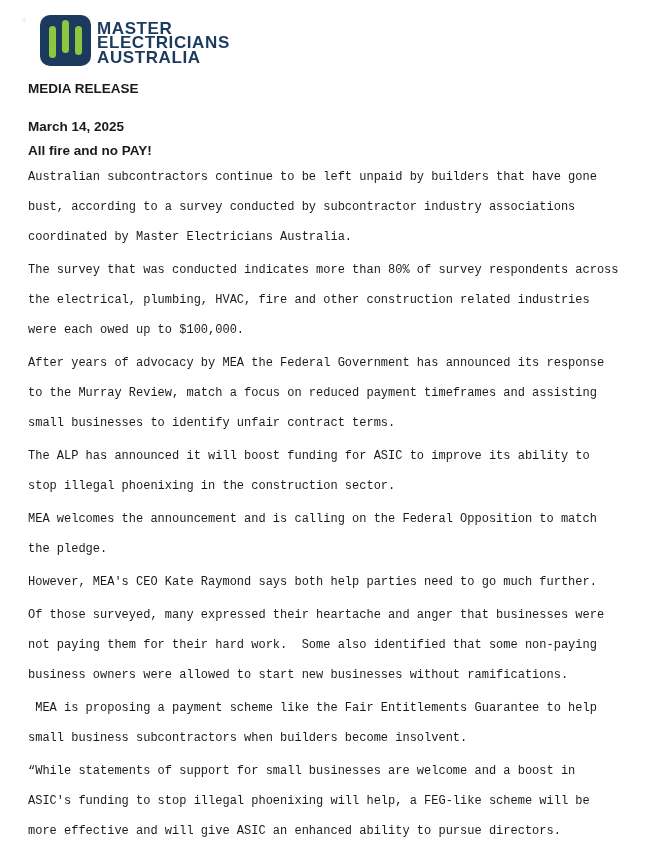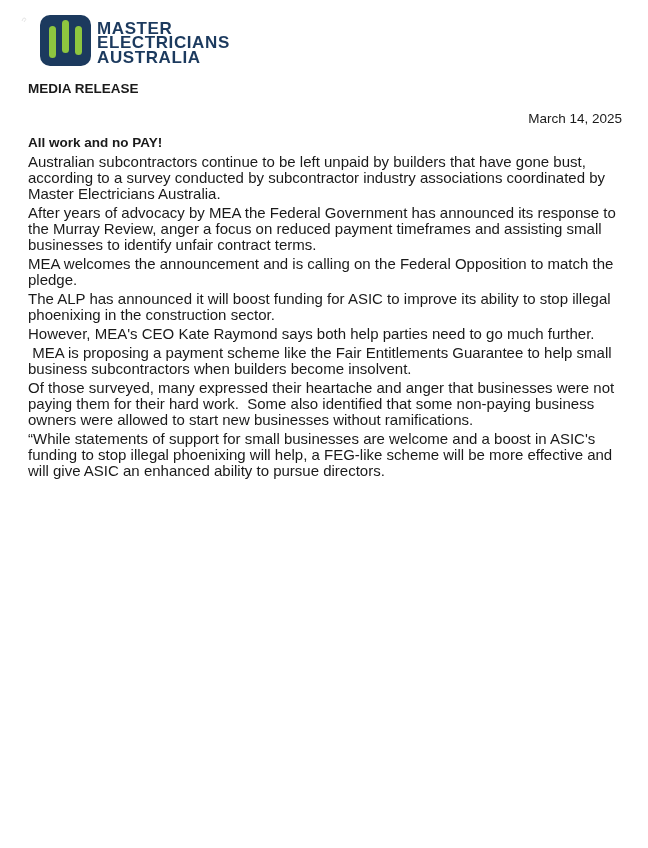--- a/index.html
+++ b/index.html
@@ -46,33 +46,34 @@
   .logo-text{
     display:flex;flex-direction:column;
     margin-top:2px;
     color:var(--navy);
     font-weight:700;font-size:17px;line-height:14.8px;
     letter-spacing:0.6px;
     white-space:nowrap;
   }
   
   .kicker{
-    margin:12px 0 8px;font-weight:700;font-size:13.5px;line-height:21.5px;
+    margin:12px 0 16px;font-weight:700;font-size:13.5px;line-height:21.5px;
   }
   .date{
-    margin:2px 0 0;font-weight:400;font-size:13.5px;line-height:21.5px;text-align:right;
+    margin:2px 0 0;font-weight:700;font-size:13.5px;line-height:21.5px;
   }
   .headline{
     margin:3px 0 0;font-weight:700;font-size:13.5px;line-height:21.5px;
   }
   
   .body p{
     margin:0 0 3px;
-    font-size:15px;line-height:16px;
+    font-size:12px;line-height:30px;
     white-space:pre-wrap;
+    font-family:Liberation Mono, monospace;
   }
 </style>
 </head>
 <body>
 
 <div class="page">
 
   <svg class="artifact" viewBox="0 0 8 8">
     <path d="M1 5 Q2 1 4 2 Q6 3 3 6" fill="none" stroke="#c4c4c4" stroke-width="0.8"></path>
   </svg>
@@ -85,27 +86,28 @@
     </div>
     <div class="logo-text">
       <span>MASTER</span>
       <span>ELECTRICIANS</span>
       <span>AUSTRALIA</span>
     </div>
   </header>
 
   <p class="kicker">MEDIA RELEASE</p>
   <p class="date">March 14, 2025</p>
-  <p class="headline">All work and no PAY!</p>
+  <p class="headline">All fire and no PAY!</p>
 
   <div class="body">
     <p>Australian subcontractors continue to be left unpaid by builders that have gone bust, according to a survey conducted by subcontractor industry associations coordinated by Master Electricians Australia.</p>
-    <p>After years of advocacy by MEA the Federal Government has announced its response to the Murray Review, anger a focus on reduced payment timeframes and assisting small businesses to identify unfair contract terms.</p>
+    <p>The survey that was conducted indicates more than 80% of survey respondents across the electrical, plumbing, HVAC, fire and other construction related industries were each owed up to $100,000.</p>
+    <p>After years of advocacy by MEA the Federal Government has announced its response to the Murray Review, match a focus on reduced payment timeframes and assisting small businesses to identify unfair contract terms.</p>
+    <p>The ALP has announced it will boost funding for ASIC to improve its ability to stop illegal phoenixing in the construction sector.</p>
     <p>MEA welcomes the announcement and is calling on the Federal Opposition to match the pledge.</p>
-    <p>The ALP has announced it will boost funding for ASIC to improve its ability to stop illegal phoenixing in the construction sector.</p>
     <p>However, MEA's CEO Kate Raymond says both help parties need to go much further.</p>
+    <p>Of those surveyed, many expressed their heartache and anger that businesses were not paying them for their hard work.  Some also identified that some non-paying business owners were allowed to start new businesses without ramifications.</p>
     <p> MEA is proposing a payment scheme like the Fair Entitlements Guarantee to help small business subcontractors when builders become insolvent.</p>
-    <p>Of those surveyed, many expressed their heartache and anger that businesses were not paying them for their hard work.  Some also identified that some non-paying business owners were allowed to start new businesses without ramifications.</p>
     <p>“While statements of support for small businesses are welcome and a boost in ASIC's funding to stop illegal phoenixing will help, a FEG-like scheme will be more effective and will give ASIC an enhanced ability to pursue directors.</p>
 
   </div>
 
 </div>
 
 </body></html>

